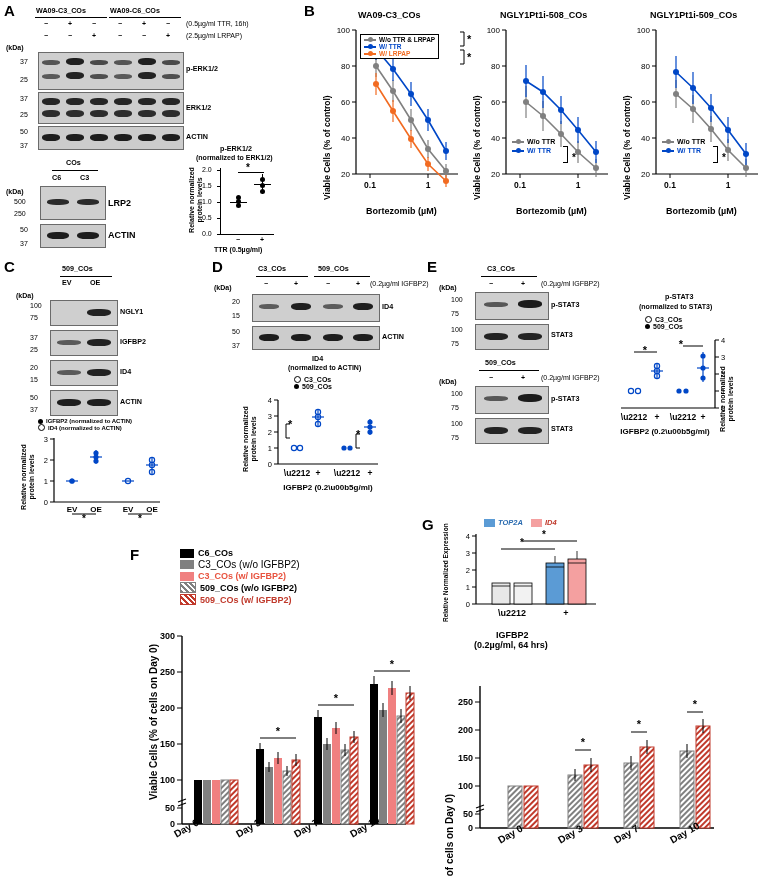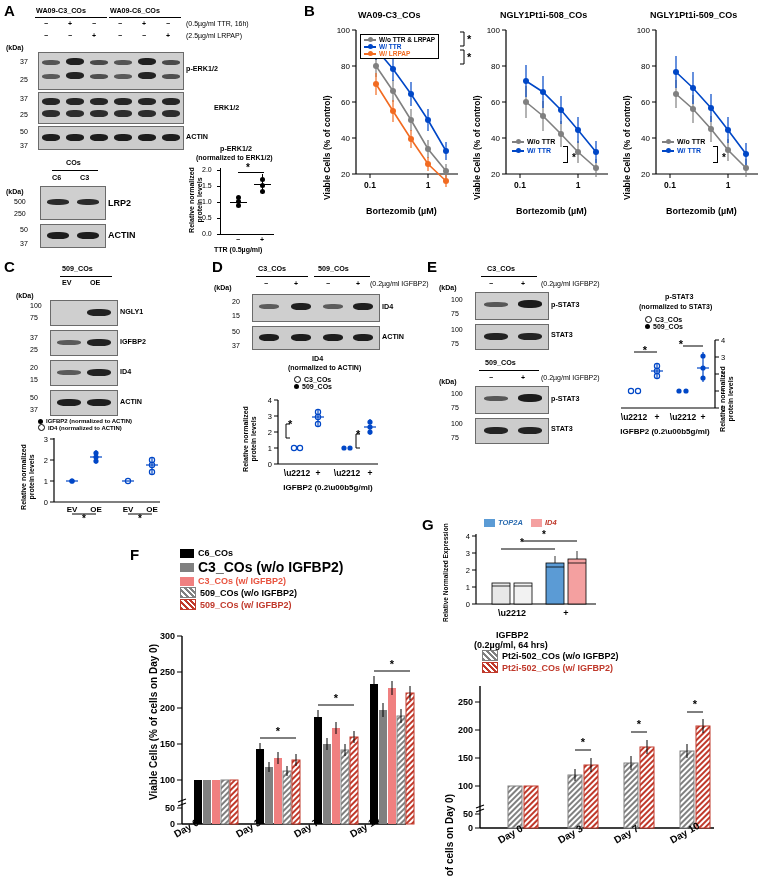--- a/index.html
+++ b/index.html
@@ -81,21 +81,21 @@
     <div class="band" style="left:75px;top:5px;width:18px;height:7px;background:#262626;"></div>
     <div class="band" style="left:99px;top:5px;width:18px;height:7px;background:#262626;"></div>
     <div class="band" style="left:123px;top:5px;width:18px;height:7px;background:#262626;"></div>
     <div class="band" style="left:3px;top:17px;width:18px;height:7px;background:#2d2d2d;"></div>
     <div class="band" style="left:27px;top:17px;width:18px;height:7px;background:#2d2d2d;"></div>
     <div class="band" style="left:51px;top:17px;width:18px;height:7px;background:#2d2d2d;"></div>
     <div class="band" style="left:75px;top:17px;width:18px;height:7px;background:#2d2d2d;"></div>
     <div class="band" style="left:99px;top:17px;width:18px;height:7px;background:#2d2d2d;"></div>
     <div class="band" style="left:123px;top:17px;width:18px;height:7px;background:#2d2d2d;"></div>
   </div>
-  <div class="tt" style="left:186px;top:103px;margin-left:28px;">ERK1/2</div>
+  <div class="tt" style="left:186px;top:103px;">ERK1/2</div>
 
   <div class="ttn" style="left:20px;top:128px;">50</div>
   <div class="ttn" style="left:20px;top:142px;">37</div>
   <div class="blot" style="left:38px;top:126px;width:144px;height:22px;background:#cccccc;">
     <div class="band" style="left:3px;top:7px;width:18px;height:7px;background:#1d1d1d;"></div>
     <div class="band" style="left:27px;top:7px;width:18px;height:7px;background:#1d1d1d;"></div>
     <div class="band" style="left:51px;top:7px;width:18px;height:7px;background:#1d1d1d;"></div>
     <div class="band" style="left:75px;top:7px;width:18px;height:7px;background:#1d1d1d;"></div>
     <div class="band" style="left:99px;top:7px;width:18px;height:7px;background:#1d1d1d;"></div>
     <div class="band" style="left:123px;top:7px;width:18px;height:7px;background:#1d1d1d;"></div>
@@ -699,21 +699,21 @@
   <div class="pl" style="left:10px;top:46px;">F</div>
   <div class="ttn rot" style="left:28px;top:300px;transform:rotate(-90deg);font-weight:bold;font-size:10px;">Viable Cells (% of cells on Day 0)</div>
 
   <div style="position:absolute;left:60px;top:48px;">
     <div style="display:flex;align-items:center;gap:4px;margin-bottom:1px;">
         <span style="display:inline-block;width:14px;height:9px;background:#000;"></span>
         <span class="ttn" style="position:static;font-weight:bold;font-size:9px;color:#000;">C6_COs</span>
       </div>
     <div style="display:flex;align-items:center;gap:4px;margin-bottom:1px;">
         <span style="display:inline-block;width:14px;height:9px;background:#808080;"></span>
-        <span class="ttn" style="position:static;font-weight:bold;font-size:14px;color:#000;">C3_COs (w/o IGFBP2)</span>
+        <span class="ttn" style="position:static;font-weight:normal;font-size:10px;color:#000;">C3_COs (w/o IGFBP2)</span>
       </div>
     <div style="display:flex;align-items:center;gap:4px;margin-bottom:1px;">
         <span style="display:inline-block;width:14px;height:9px;background:#f08080;"></span>
         <span class="ttn" style="position:static;font-weight:bold;font-size:9px;color:#e8533f;">C3_COs (w/ IGFBP2)</span>
       </div>
     <div style="display:flex;align-items:center;gap:4px;margin-bottom:1px;">
         <span style="display:inline-block;width:14px;height:9px;background:repeating-linear-gradient(45deg,#808080 0 2px,#ffffff 2px 4px);border:1px solid #808080;"></span>
         <span class="ttn" style="position:static;font-weight:bold;font-size:9px;color:#000;">509_COs (w/o IGFBP2)</span>
       </div>
     <div style="display:flex;align-items:center;gap:4px;">
@@ -859,30 +859,20 @@
       <line x1="77" y1="11" x2="131" y2="11" stroke="#000"></line>
       <text x="66" y="86" font-size="9" text-anchor="middle" font-family="Liberation Sans" font-weight="bold">\u2212</text>
       <text x="120" y="86" font-size="9" text-anchor="middle" font-family="Liberation Sans" font-weight="bold">+</text>
     </svg>
     <div class="ttn" style="left:60px;top:112px;font-weight:bold;font-size:9px;">IGFBP2</div>
     <div class="ttn" style="left:38px;top:122px;font-weight:bold;font-size:9px;">(0.2µg/ml, 64 hrs)</div>
   </div>
 
   <div style="position:absolute;left:10px;top:150px;width:330px;height:226px;">
     <div class="ttn rot" style="left:14px;top:300px;transform:rotate(-90deg);font-weight:bold;font-size:10px;">Viable Cells (% of cells on Day 0)</div>
-    <div style="position:absolute;left:52px;top:0px;">
-      <div style="display:flex;align-items:center;gap:4px;margin-bottom:1px;">
-          <span style="display:inline-block;width:14px;height:9px;background:repeating-linear-gradient(45deg,#808080 0 2px,#ffffff 2px 4px);border:1px solid #808080;"></span>
-          <span class="ttn" style="position:static;font-weight:bold;font-size:9px;color:#000;">Pt2i-502_COs (w/o IGFBP2)</span>
-        </div>
-      <div style="display:flex;align-items:center;gap:4px;">
-          <span style="display:inline-block;width:14px;height:9px;background:repeating-linear-gradient(45deg,#c0392b 0 2px,#ffffff 2px 4px);border:1px solid #c0392b;"></span>
-          <span class="ttn" style="position:static;font-weight:bold;font-size:9px;color:#c0392b;">Pt2i-502_COs (w/ IGFBP2)</span>
-        </div>
-    </div>
     <svg width="300" height="185" style="position:absolute;left:16px;top:28px;">
       <defs>
         <pattern id="hgray2" patternUnits="userSpaceOnUse" width="4" height="4" patternTransform="rotate(45)">
           <rect width="4" height="4" fill="#ffffff"></rect>
             <rect width="2" height="4" fill="#808080"></rect>
         </pattern>
         <pattern id="hred2" patternUnits="userSpaceOnUse" width="4" height="4" patternTransform="rotate(45)">
           <rect width="4" height="4" fill="#ffffff"></rect>
             <rect width="2" height="4" fill="#c0392b"></rect>
         </pattern>

